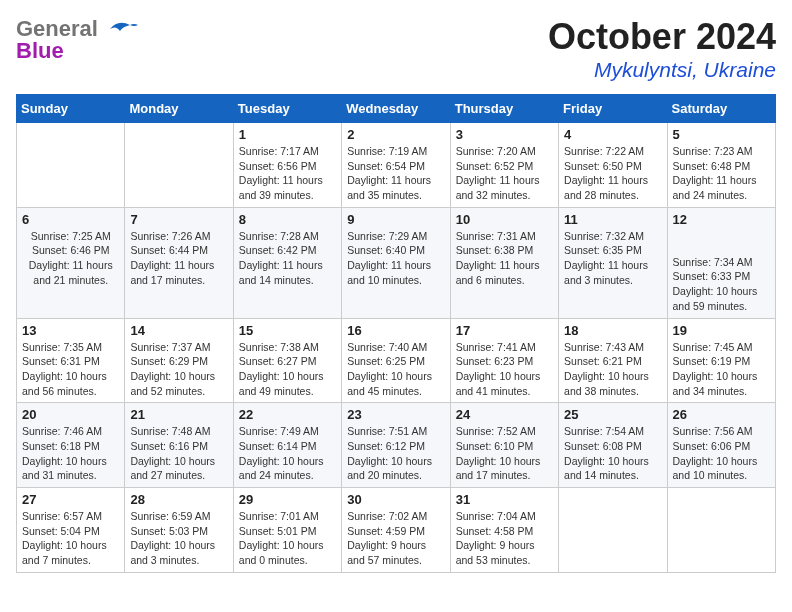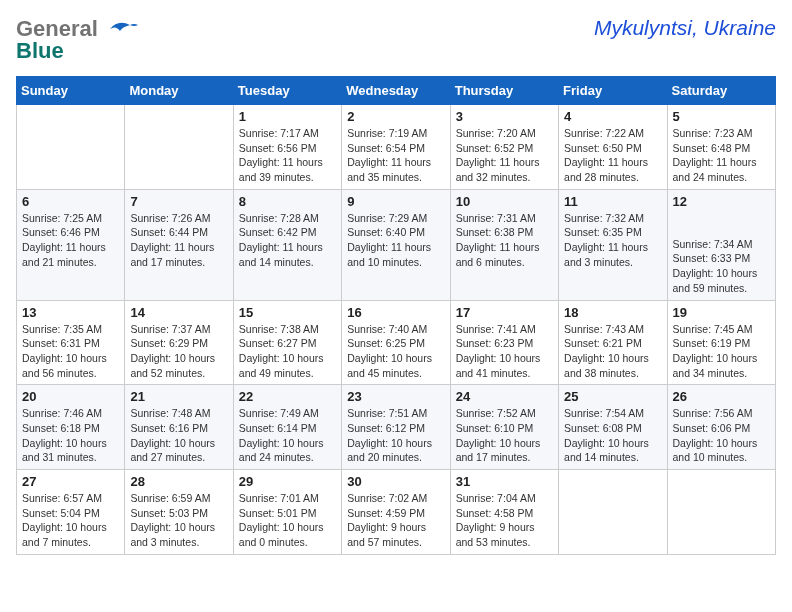--- a/index.html
+++ b/index.html
@@ -83,23 +83,24 @@
 
 <div class="header">
   <div class="logo">
     <div class="logo-row">
       <span style="font-size:22px;font-weight:bold;color:#737373;">General</span>
       <svg width="36" height="24" viewBox="0 0 36 24">
         <path d="M8 12 Q16 2 28 8 Q20 10 18 14 Q14 8 8 12Z" fill="#1565c0"></path>
         <path d="M28 8 Q32 6 36 8 Q32 10 28 8Z" fill="#1565c0"></path>
       </svg>
     </div>
-    <span style="font-size:22px;font-weight:bold;color:#0f766e;margin-top:-4px;">Blue</span>
+    <span style="font-size:22px;font-weight:bold;color:#a21caf;margin-top:-4px;">Blue</span>
   </div>
   <div class="title-block">
+    <div class="month-title">October 2024</div>
     <div class="subtitle">Mykulyntsi, Ukraine</div>
   </div>
 </div>
 
 <table class="calendar">
   <thead>
     <tr id="weekday-header">
         <th>Sunday</th>
         <th>Monday</th>
         <th>Tuesday</th>
@@ -140,21 +141,21 @@
         <td>
           <span class="day-num">5</span>
           <div class="day-detail" style="white-space: pre-line;">Sunrise: 7:23 AM
 Sunset: 6:48 PM
 Daylight: 11 hours and 24 minutes.</div>
         </td>
       </tr>
       <tr>
         <td>
           <span class="day-num">6</span>
-          <div class="day-detail" style="white-space: pre-line;">Sunrise: 7:25 AM
+          <div class="day-detail" style="white-space: pre-line; text-align: center;">Sunrise: 7:25 AM
 Sunset: 6:46 PM
 Daylight: 11 hours and 21 minutes.</div>
         </td>
         <td>
           <span class="day-num">7</span>
           <div class="day-detail" style="white-space: pre-line;">Sunrise: 7:26 AM
 Sunset: 6:44 PM
 Daylight: 11 hours and 17 minutes.</div>
         </td>
         <td>

